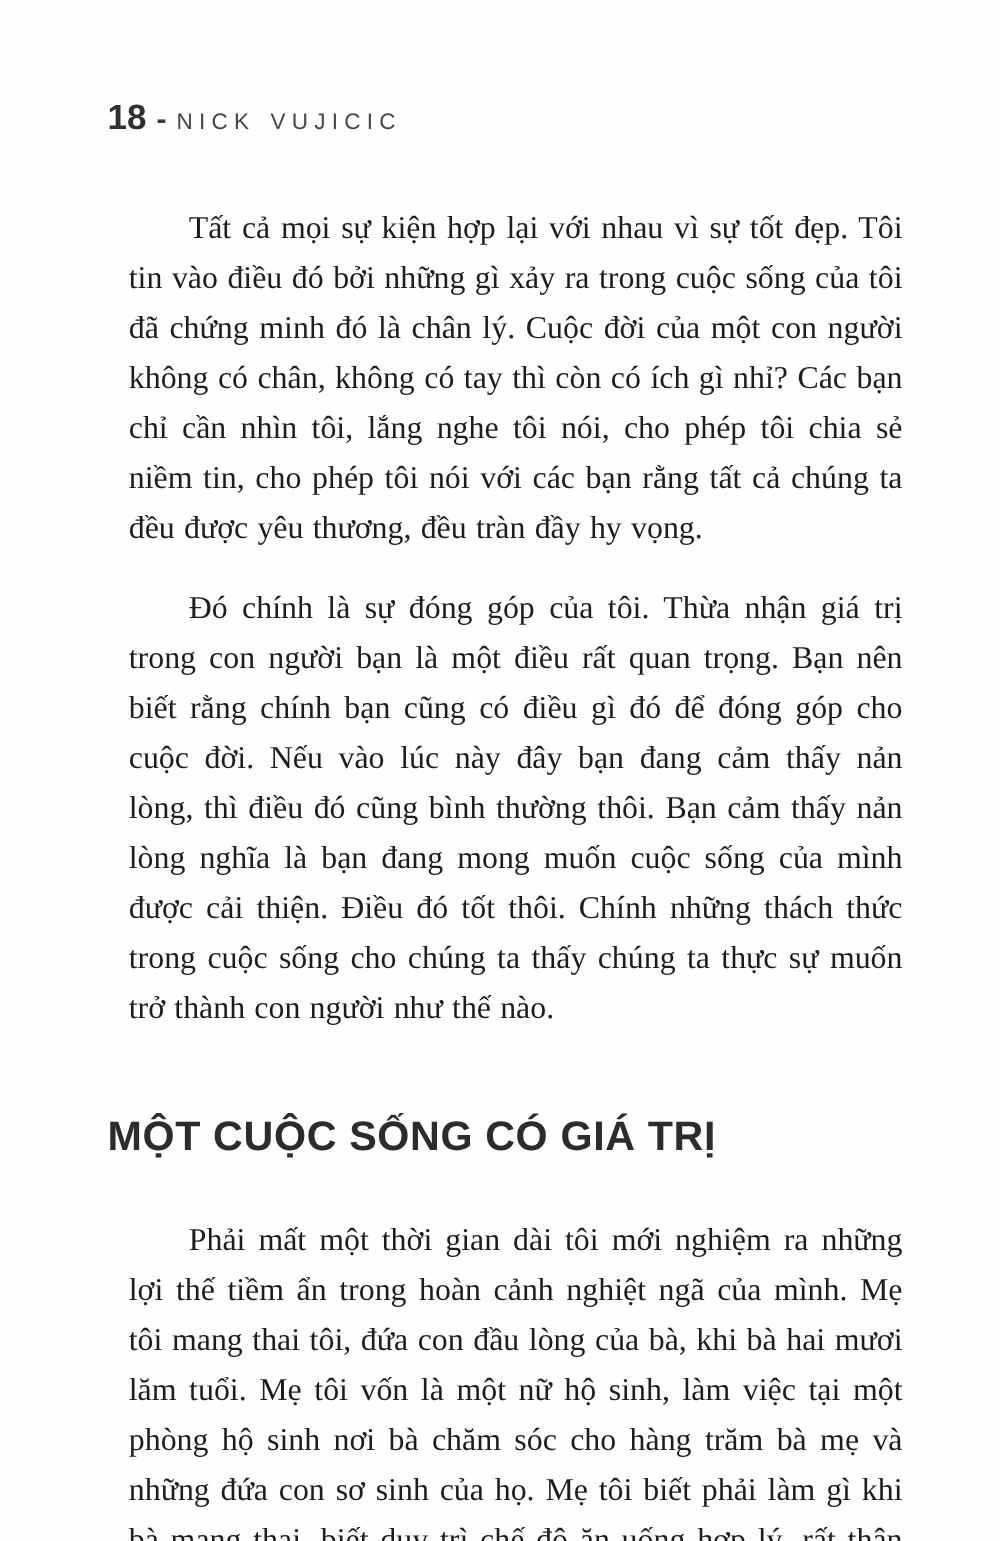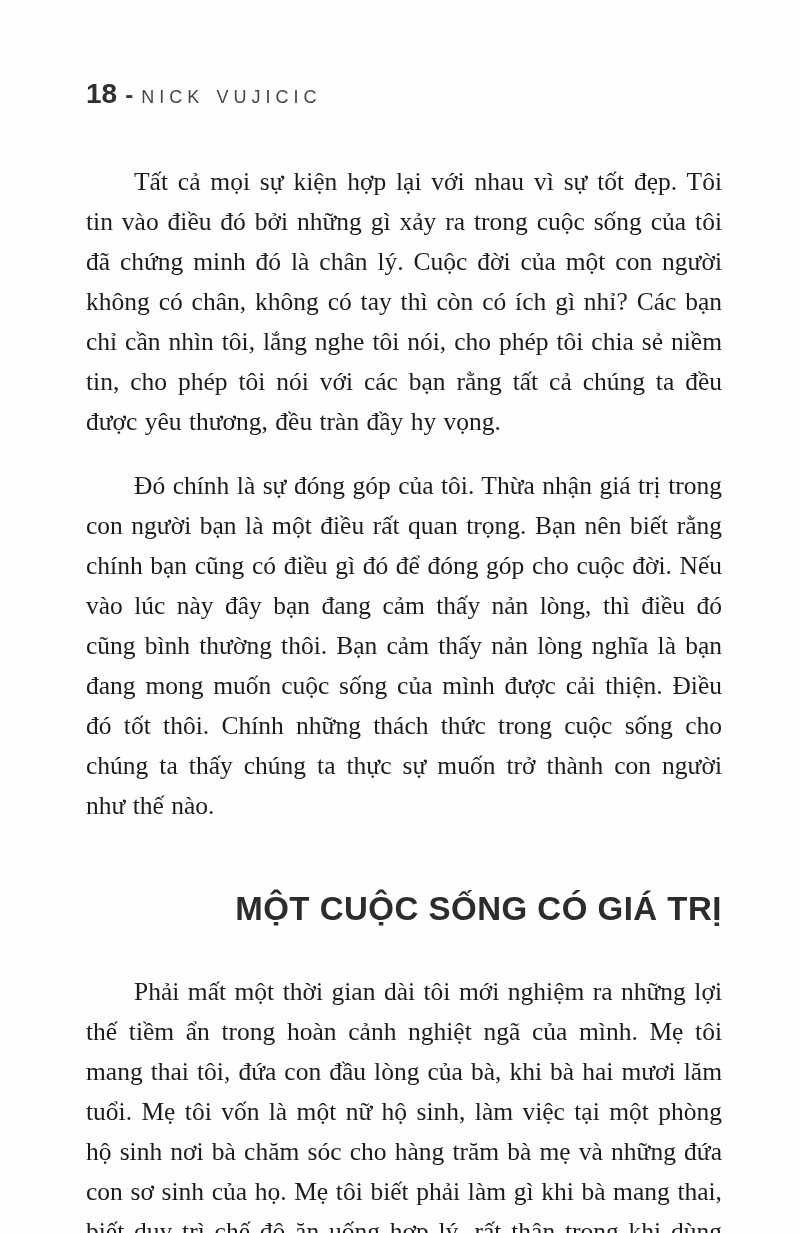--- a/index.html
+++ b/index.html
@@ -47,30 +47,30 @@
     text-align: right;
   }
   
   .body-text p {
     font-family: "Liberation Serif", "DejaVu Serif", serif;
     font-size: 25.5px;
     line-height: 40px;
     color: #1c1c1c;
     text-align: justify;
     text-indent: 48px;
-    margin: 0 0 24px 0;
+    margin: 0 0 24px 17px;
     word-spacing: 1px;
   }
   
   .section-heading {
     font-family: "Liberation Sans", "DejaVu Sans", sans-serif;
     font-weight: 700;
     font-size: 33px;
     letter-spacing: 0.5px;
-    text-align: right;
+    text-align: left;
     color: #2c2c2c;
     margin: 64px 0 44px 0;
   }
 </style>
 </head>
 <body>
 
 <div class="page">
 
   <header class="page-header">

